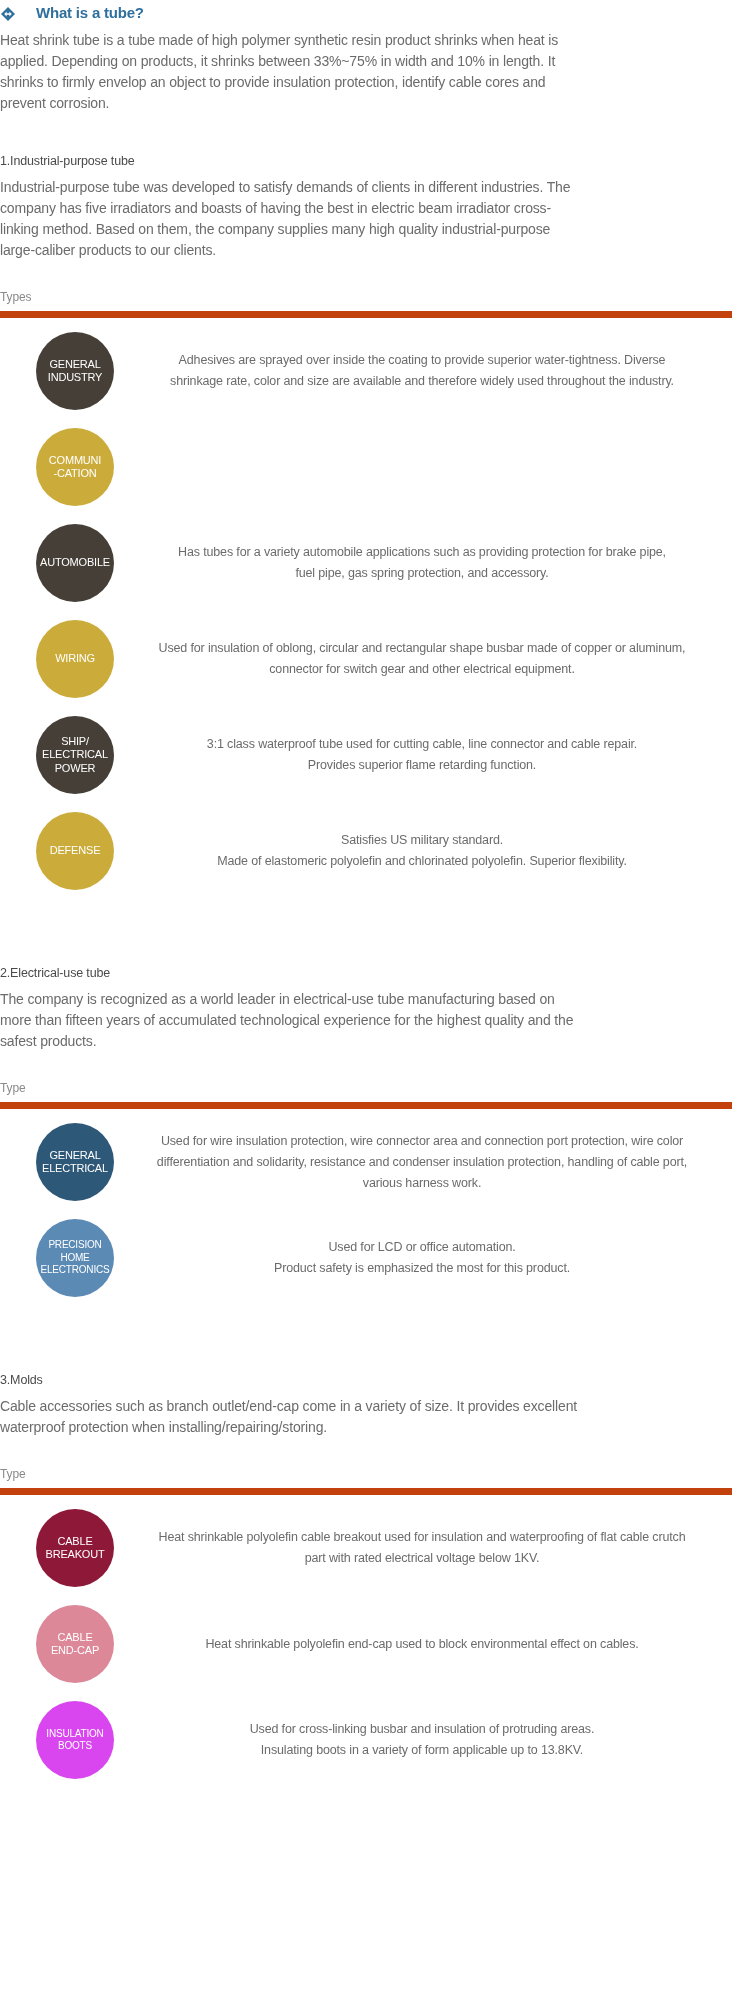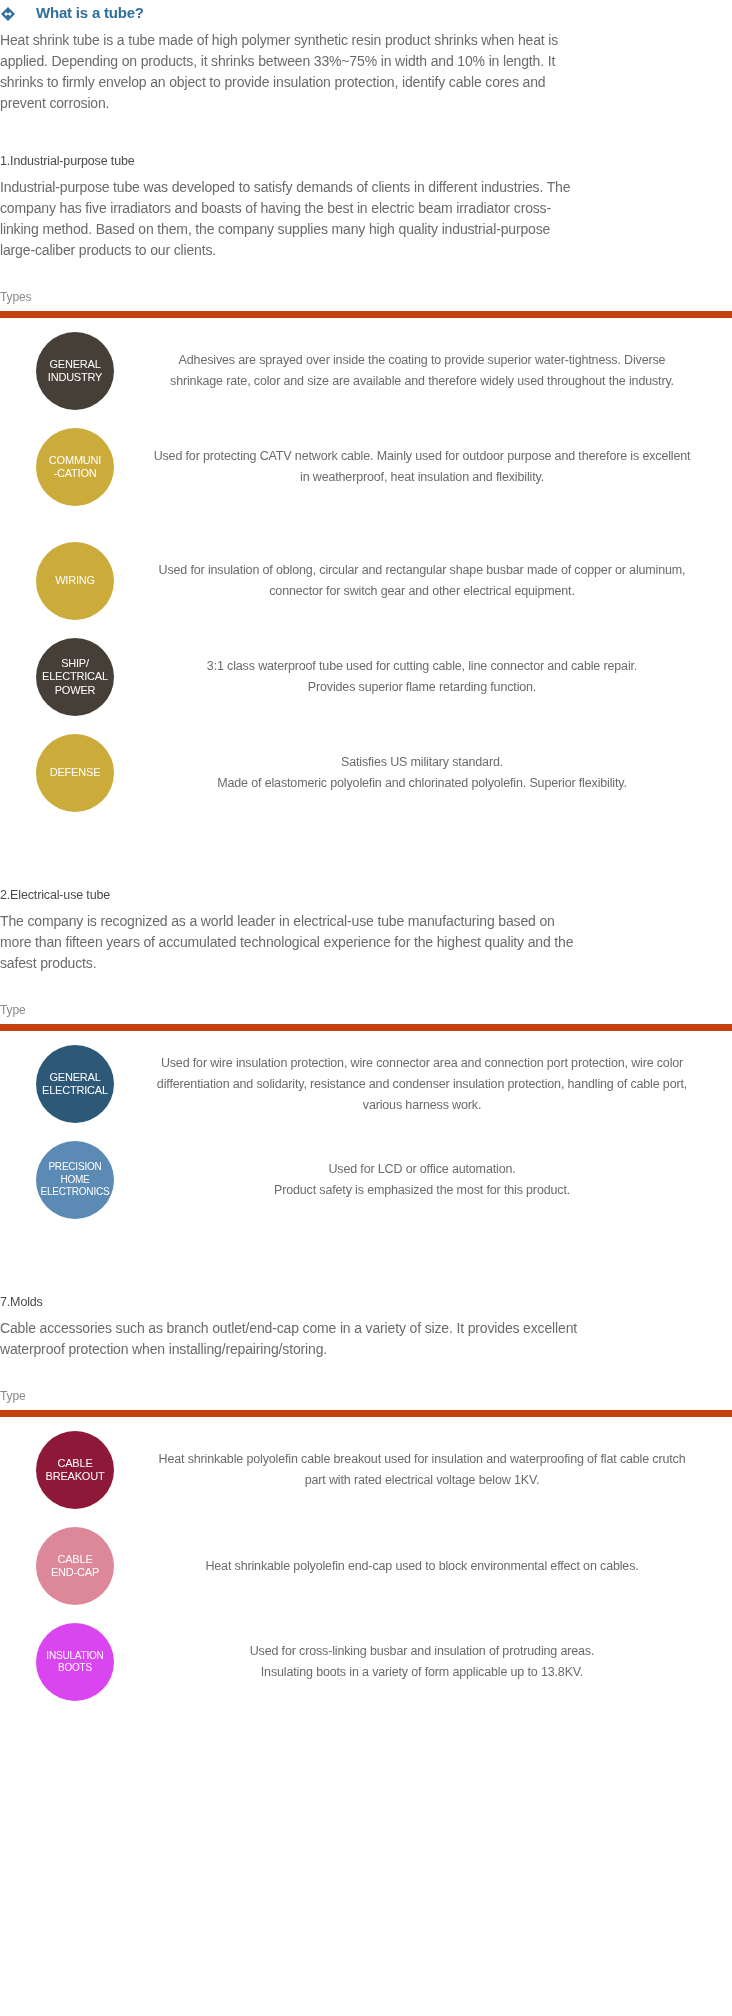--- a/index.html
+++ b/index.html
@@ -157,25 +157,28 @@
         <div class="badge" style="background:#453f37;">GENERAL
 INDUSTRY</div>
         <div class="row-desc">Adhesives are sprayed over inside the coating to provide superior water-tightness. Diverse
 shrinkage rate, color and size are available and therefore widely used throughout the industry.</div>
       </div>
       <div class="row-gap"></div>
 
       <div class="row">
         <div class="badge" style="background:#cbab3a;">COMMUNI
 -CATION</div>
-        <div class="row-desc">Used for protecting CATV network cable. Mainly used for outdoor purpose and therefore is excellent
-in weatherproof, heat insulation and flexibility.</div>
-      </div>
-      <div class="row-gap"></div>
-
+      </div>
+      <div class="row-gap"></div>
+
+      <div class="row">
+        <div class="badge" style="background:#453f37;">AUTOMOBILE</div>
+        <div class="row-desc">Has tubes for a variety automobile applications such as providing protection for brake pipe,
+fuel pipe, gas spring protection, and accessory.</div>
+      </div>
       <div class="row-gap"></div>
 
       <div class="row">
         <div class="badge" style="background:#cbab3a;">WIRING</div>
         <div class="row-desc">Used for insulation of oblong, circular and rectangular shape busbar made of copper or aluminum,
 connector for switch gear and other electrical equipment.</div>
       </div>
       <div class="row-gap"></div>
 
       <div class="row">
@@ -228,21 +231,21 @@
         <div class="row-desc">Used for LCD or office automation.
 Product safety is emphasized the most for this product.</div>
       </div>
 
     </div>
   </div>
 
   <div class="spacer-xxl"></div>
 
   <div class="section">
-    <div class="sub-heading">7.Molds</div>
+    <div class="sub-heading">3.Molds</div>
     <p class="intro-par">Cable accessories such as branch outlet/end-cap come in a variety of size. It provides excellent waterproof protection when installing/repairing/storing.</p>
 
     <div class="spacer-md"></div>
 
     <div class="types-label-wrap">
       <span class="types-label">Type</span>
     </div>
 
     <div class="spacer-sm"></div>
 

